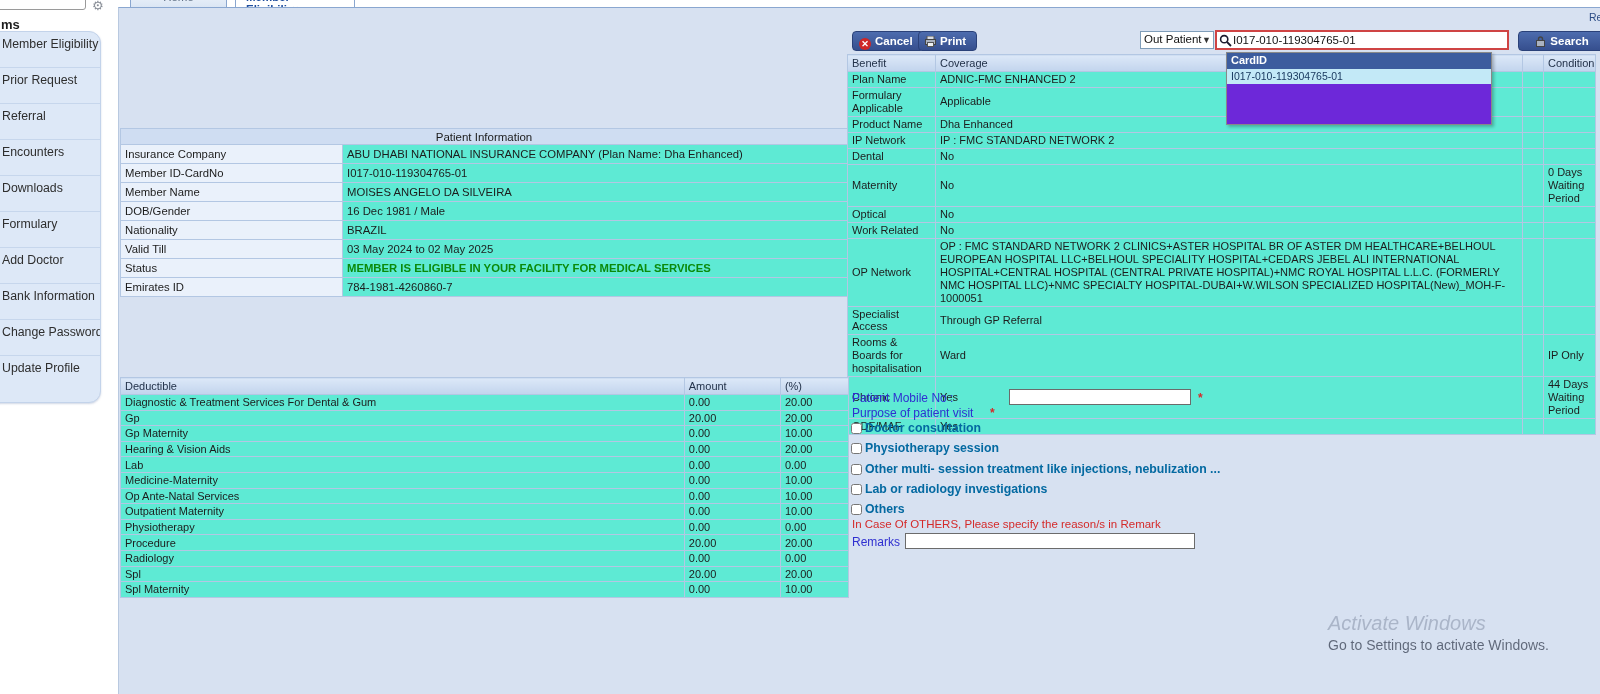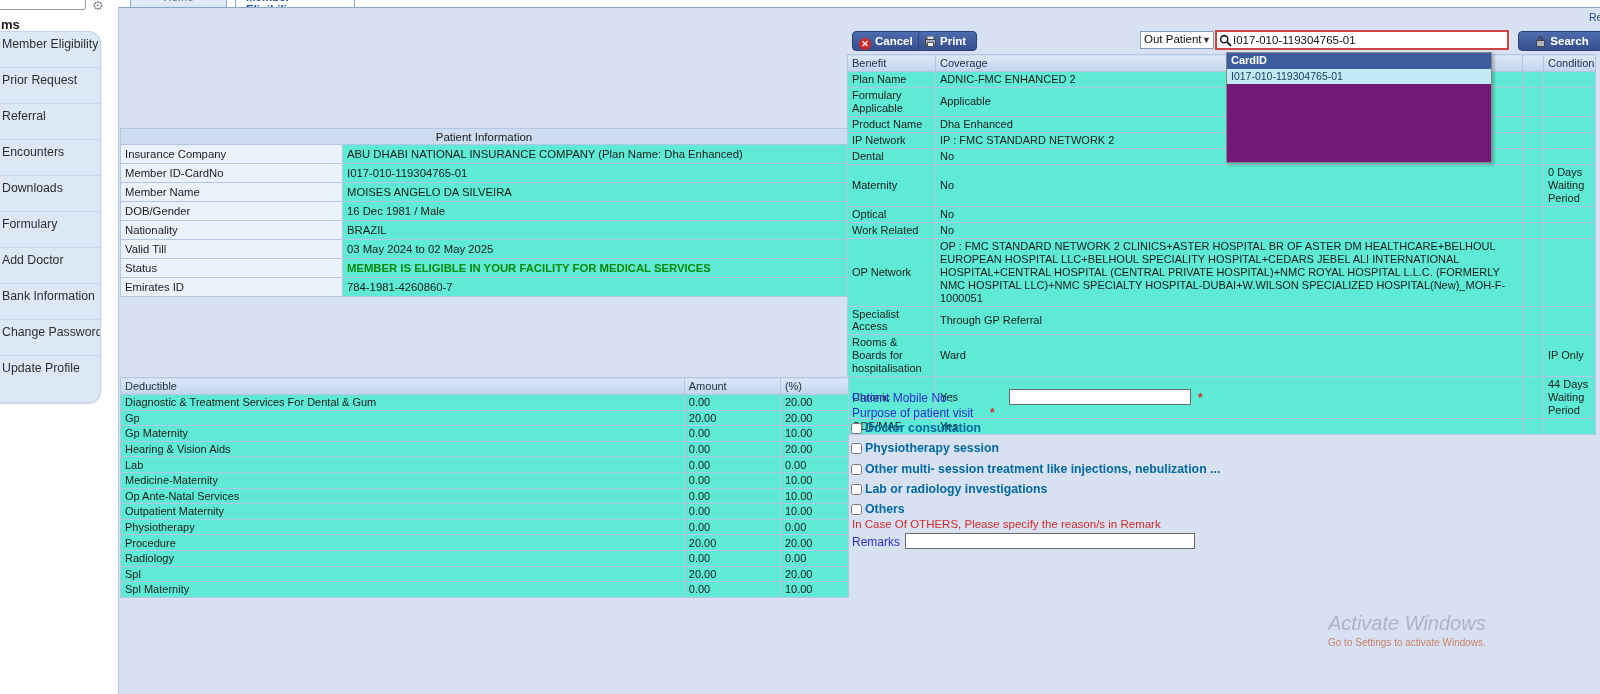--- a/index.html
+++ b/index.html
@@ -47,37 +47,37 @@
   .benefit { position:absolute; left:847px; top:54px; width:748px; border:1px solid #9db8da; }
   .benefit th { height:15px; font-size:11px; }
   .benefit td { font-size:11px; line-height:1.18; padding:1px 4px; }
   .benefit tr { min-height:16px; }
 
   .deduct { position:absolute; left:120px; top:377px; width:729px; border:1px solid #9db8da; }
   .deduct th { height:15px; }
   .deduct td { height:15.6px; padding:0 4px; font-size:11px; }
 
   
-  .card-dd { position:absolute; left:1226px; top:52px; width:266px; height:111px; background:#701a75; border:1px solid #888; box-shadow:2px 2px 3px rgba(0,0,0,.25); }
+  .card-dd { position:absolute; left:1226px; top:52px; width:266px; height:73px; background:#6d28d9; border:1px solid #888; box-shadow:2px 2px 3px rgba(0,0,0,.25); }
   .card-dd-header { background:#3c5c9e; color:#fff; font-weight:bold; font-size:11px; height:16px; padding:1px 4px; }
   .card-dd-item { background:#c3e9f7; color:#16365c; font-size:10.5px; height:15px; padding:1px 4px; cursor:pointer; }
 
   
   .blue-lbl { color:#2f2fd0; font-size:12px; position:absolute; }
   .req { color:#d42a2a; font-size:12px; font-weight:bold; position:absolute; }
   .mobile-input { position:absolute; left:1009px; top:389px; width:182px; height:16px; border:1px solid #6b6b6b; font-size:11px; padding:0 2px; }
   .chk-row { position:absolute; left:851px; display:flex; align-items:center; }
   .chk-row input { width:11px; height:11px; margin:0 3px 0 0; }
   .chk-row label { font-size:12.3px; font-weight:bold; color:#0369a1; }
   .others-note { position:absolute; left:852px; top:518px; font-size:11.5px; color:#d42a2a; }
   .remarks-input { position:absolute; left:905px; top:533px; width:290px; height:16px; border:1px solid #6b6b6b; font-size:11px; padding:0 2px; }
 
   
   .wm1 { position:absolute; left:1328px; top:612px; font-size:20px; color:#8d98ae; opacity:.6;font-style:italic; }
-  .wm2 { position:absolute; left:1328px; top:637px; font-size:10px; color:#c2410c; opacity:.6; }
+  .wm2 { position:absolute; left:1328px; top:637px; font-size:14px; color:#0f172a; opacity:.6; }
 </style>
 </head>
 <body>
 
 <div class="page">
 
   <div class="topleft-box"></div>
   <div class="gear">⚙</div>
   <div class="sidebar-title">ms</div>
   <div class="side-panel">

